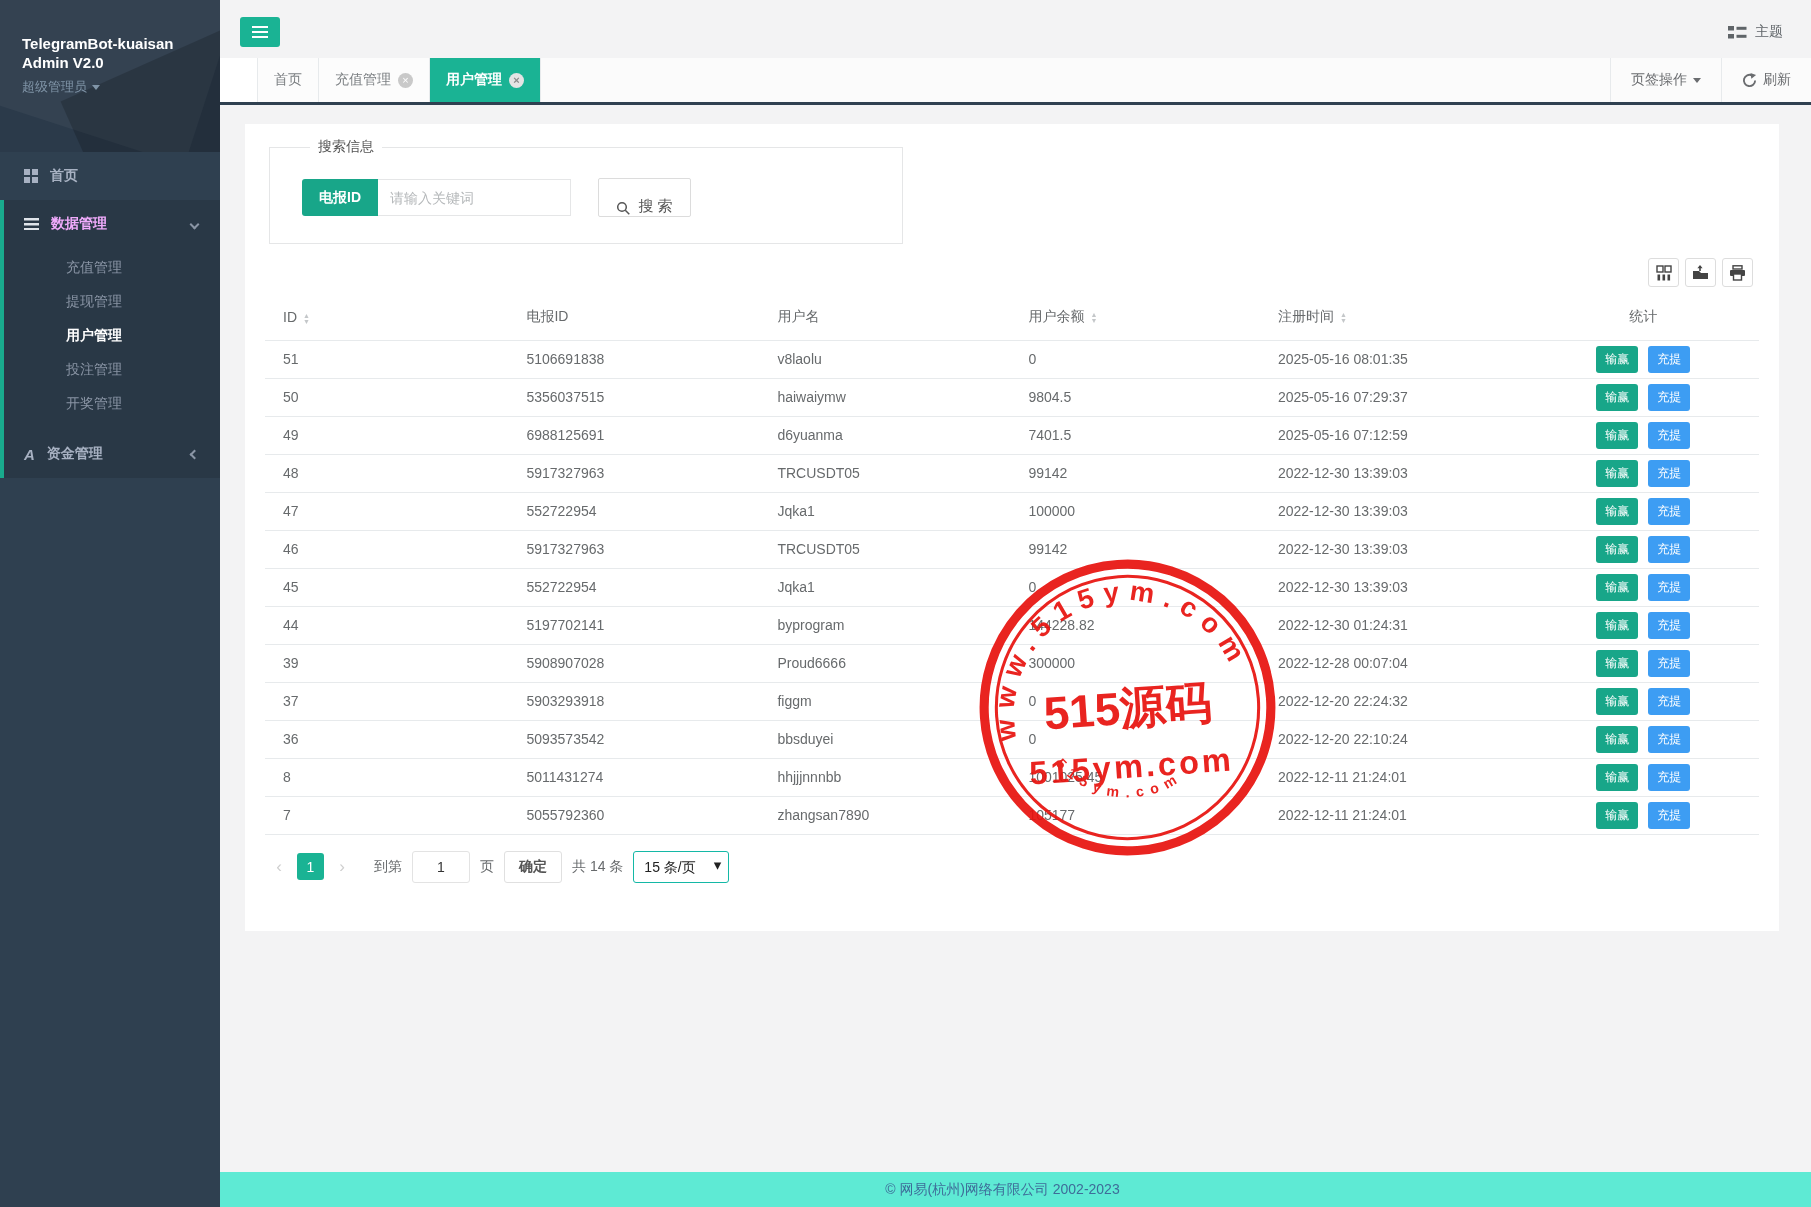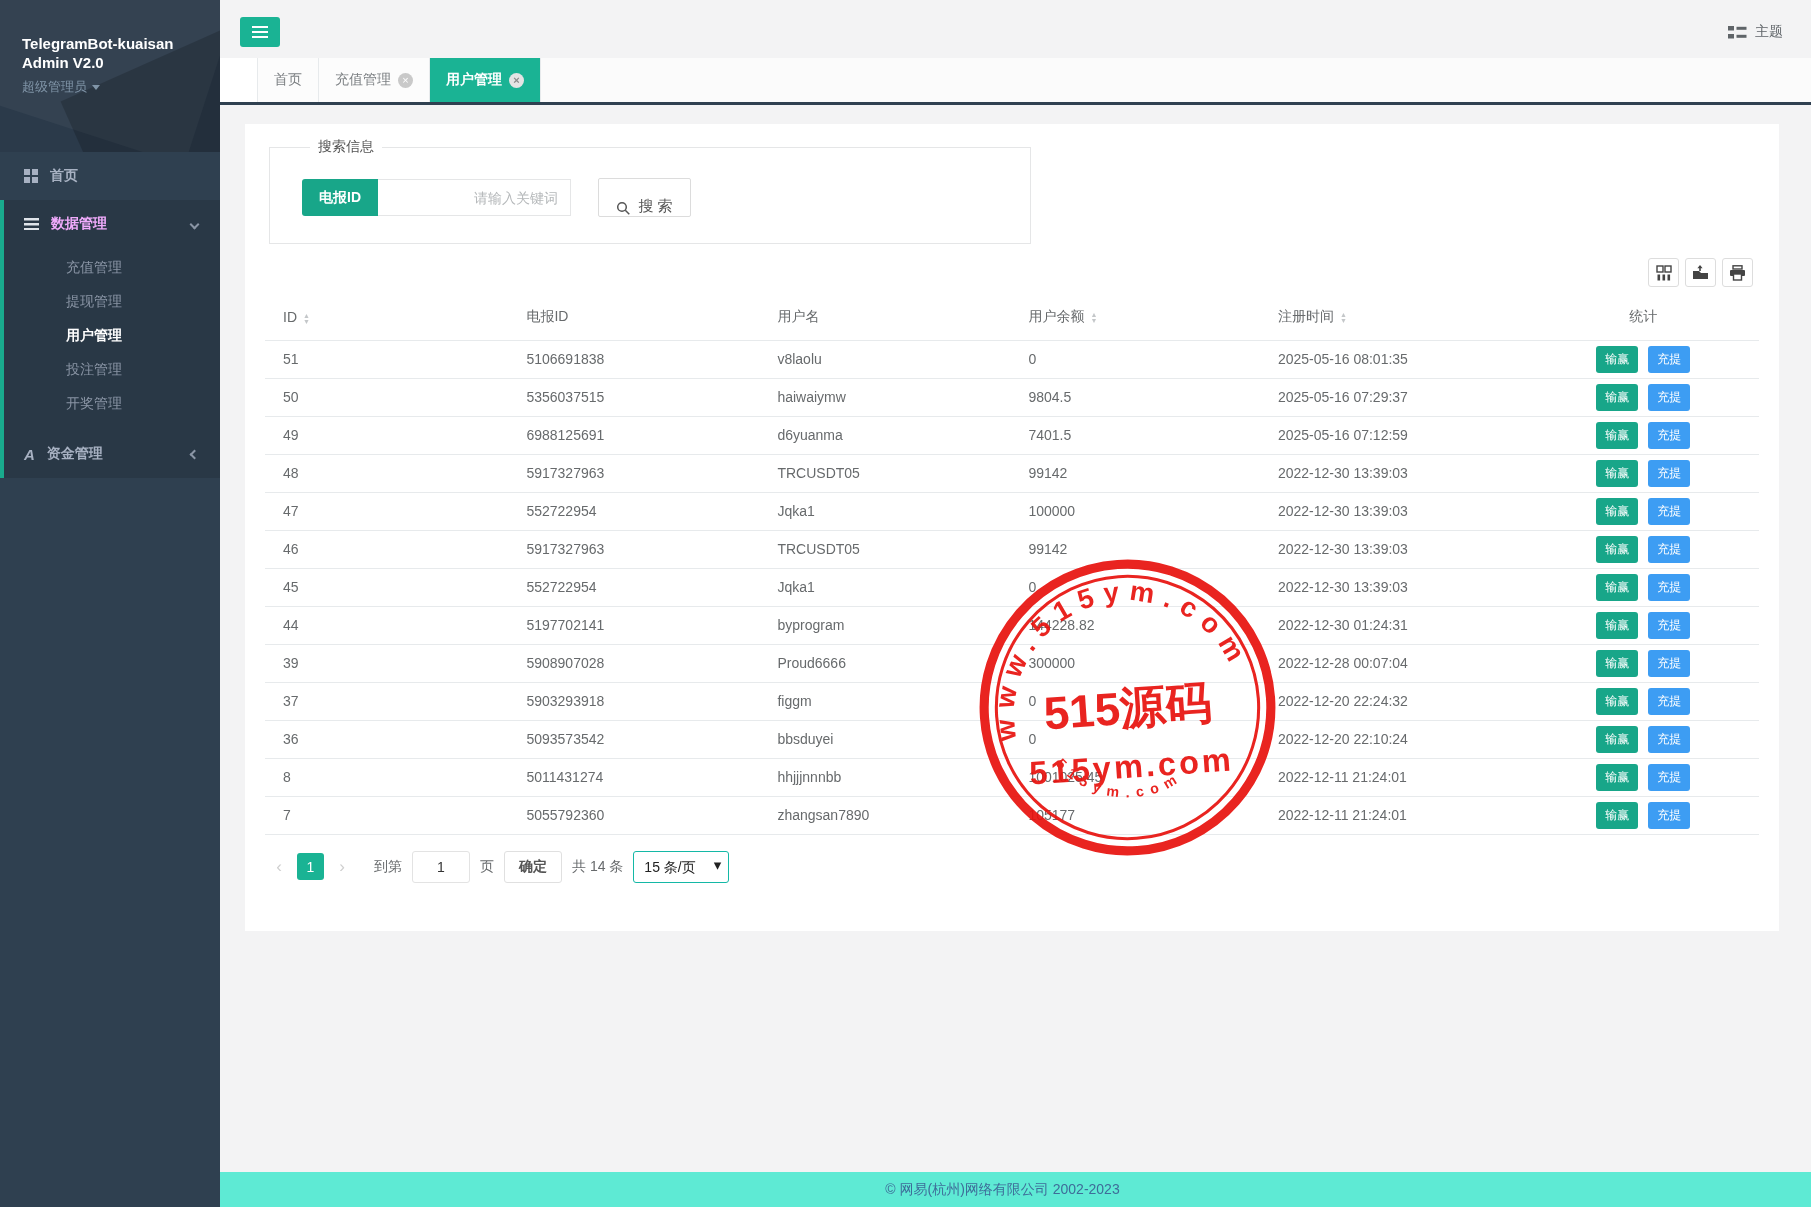--- a/index.html
+++ b/index.html
@@ -49,25 +49,25 @@
   .tab.active { background:#1ab394; color:#fff; font-weight:bold; }
   .tab-close { width:15px; height:15px; border-radius:50%; background:#c9c9c9; color:#fff; font-size:11px; line-height:15px; text-align:center; display:inline-block; }
   .tab.active .tab-close { background:#e4e4e4; color:#8a8a8a; }
   .tabbar-right { margin-left:auto; display:flex; align-items:stretch; }
   .tabbar-btn { display:flex; align-items:center; gap:6px; padding:0 20px; border-left:1px solid #e7eaec; color:#6a6c6f; font-size:14px; cursor:pointer; background:#fbfbfb; }
   .caret-dark { display:inline-block; width:0; height:0; border-left:4px solid transparent; border-right:4px solid transparent; border-top:5px solid #6a6c6f; }
 
   .content { flex:1; background:#f3f3f4; padding:19px 32px 0 25px; position:relative; }
   .panel { background:#ffffff; height:807px; padding:14px 20px; position:relative; }
 
-  fieldset.search { width:762px; border:1px solid #e5e6e7; padding:16px 0 26px 32px; margin-left:4px; }
+  fieldset.search { width:634px; border:1px solid #e5e6e7; padding:16px 0 26px 32px; margin-left:4px; }
   fieldset.search legend { font-size:14px; color:#555; padding:0 8px; margin-left:8px; }
   .search-row { display:flex; align-items:center; margin-top:6px; }
   .tgid-btn { background:#18a689; color:#fff; border:none; font-size:14px; font-weight:bold; padding:0 17px; height:37px; border-radius:3px 0 0 3px; cursor:pointer; }
-  .kw-input { width:193px; height:37px; border:1px solid #e5e6e7; border-left:none; padding:15px 12px; font-size:14px; color:#555; outline:none;text-align:right; }
+  .kw-input { width:193px; height:37px; border:1px solid #e5e6e7; border-left:none; padding:15px 12px; font-size:14px; color:#555; outline:none; }
   .kw-input::placeholder { color:#b5b8ba; }
   .search-btn { margin-left:27px; width:93px; height:39px; background:#fff; border:1px solid #dcdcdc; border-radius:2px; font-size:15px; color:#555; display:flex; align-items:flex-end; justify-content:center; gap:7px; cursor:pointer; }
 
   .table-toolbar { display:flex; justify-content:flex-end; gap:6px; margin:14px 6px 8px 0; }
   .tool-btn { width:31px; height:29px; background:#fff; border:1px solid #dddddd; border-radius:3px; display:flex; align-items:center; justify-content:center; cursor:pointer; }
 
   table.data { width:100%; border-collapse:collapse; font-size:14px; color:#676a6c; }
   table.data th { font-weight:400; text-align:left; height:45px; border-bottom:1px solid #e7eaec; color:#676a6c; }
   table.data td { height:38px; border-bottom:1px solid #e7eaec; }
   table.data th:first-child, table.data td:first-child { padding-left:18px; }
@@ -154,20 +154,33 @@
       <div class="tab">
         <span>首页</span>
       </div>
       <div class="tab">
         <span>充值管理</span>
         <span class="tab-close">×</span>
       </div>
       <div class="tab active">
         <span>用户管理</span>
         <span class="tab-close">×</span>
+      </div>
+      <div class="tabbar-right">
+        <div class="tabbar-btn">
+          <span>页签操作</span>
+          <span class="caret-dark"></span>
+        </div>
+        <div class="tabbar-btn">
+          <svg width="15" height="15" viewBox="0 0 16 16">
+            <path d="M14 8 A6 6 0 1 1 10.5 2.5" fill="none" stroke="#6a6c6f" stroke-width="2"></path>
+            <polygon points="9,0 15,2 10,6" fill="#6a6c6f"></polygon>
+          </svg>
+          <span>刷新</span>
+        </div>
       </div>
     </div>
 
     <div class="content">
       <div class="panel">
 
         <fieldset class="search">
           <legend>搜索信息</legend>
           <div class="search-row">
             <button class="tgid-btn">电报ID</button>

